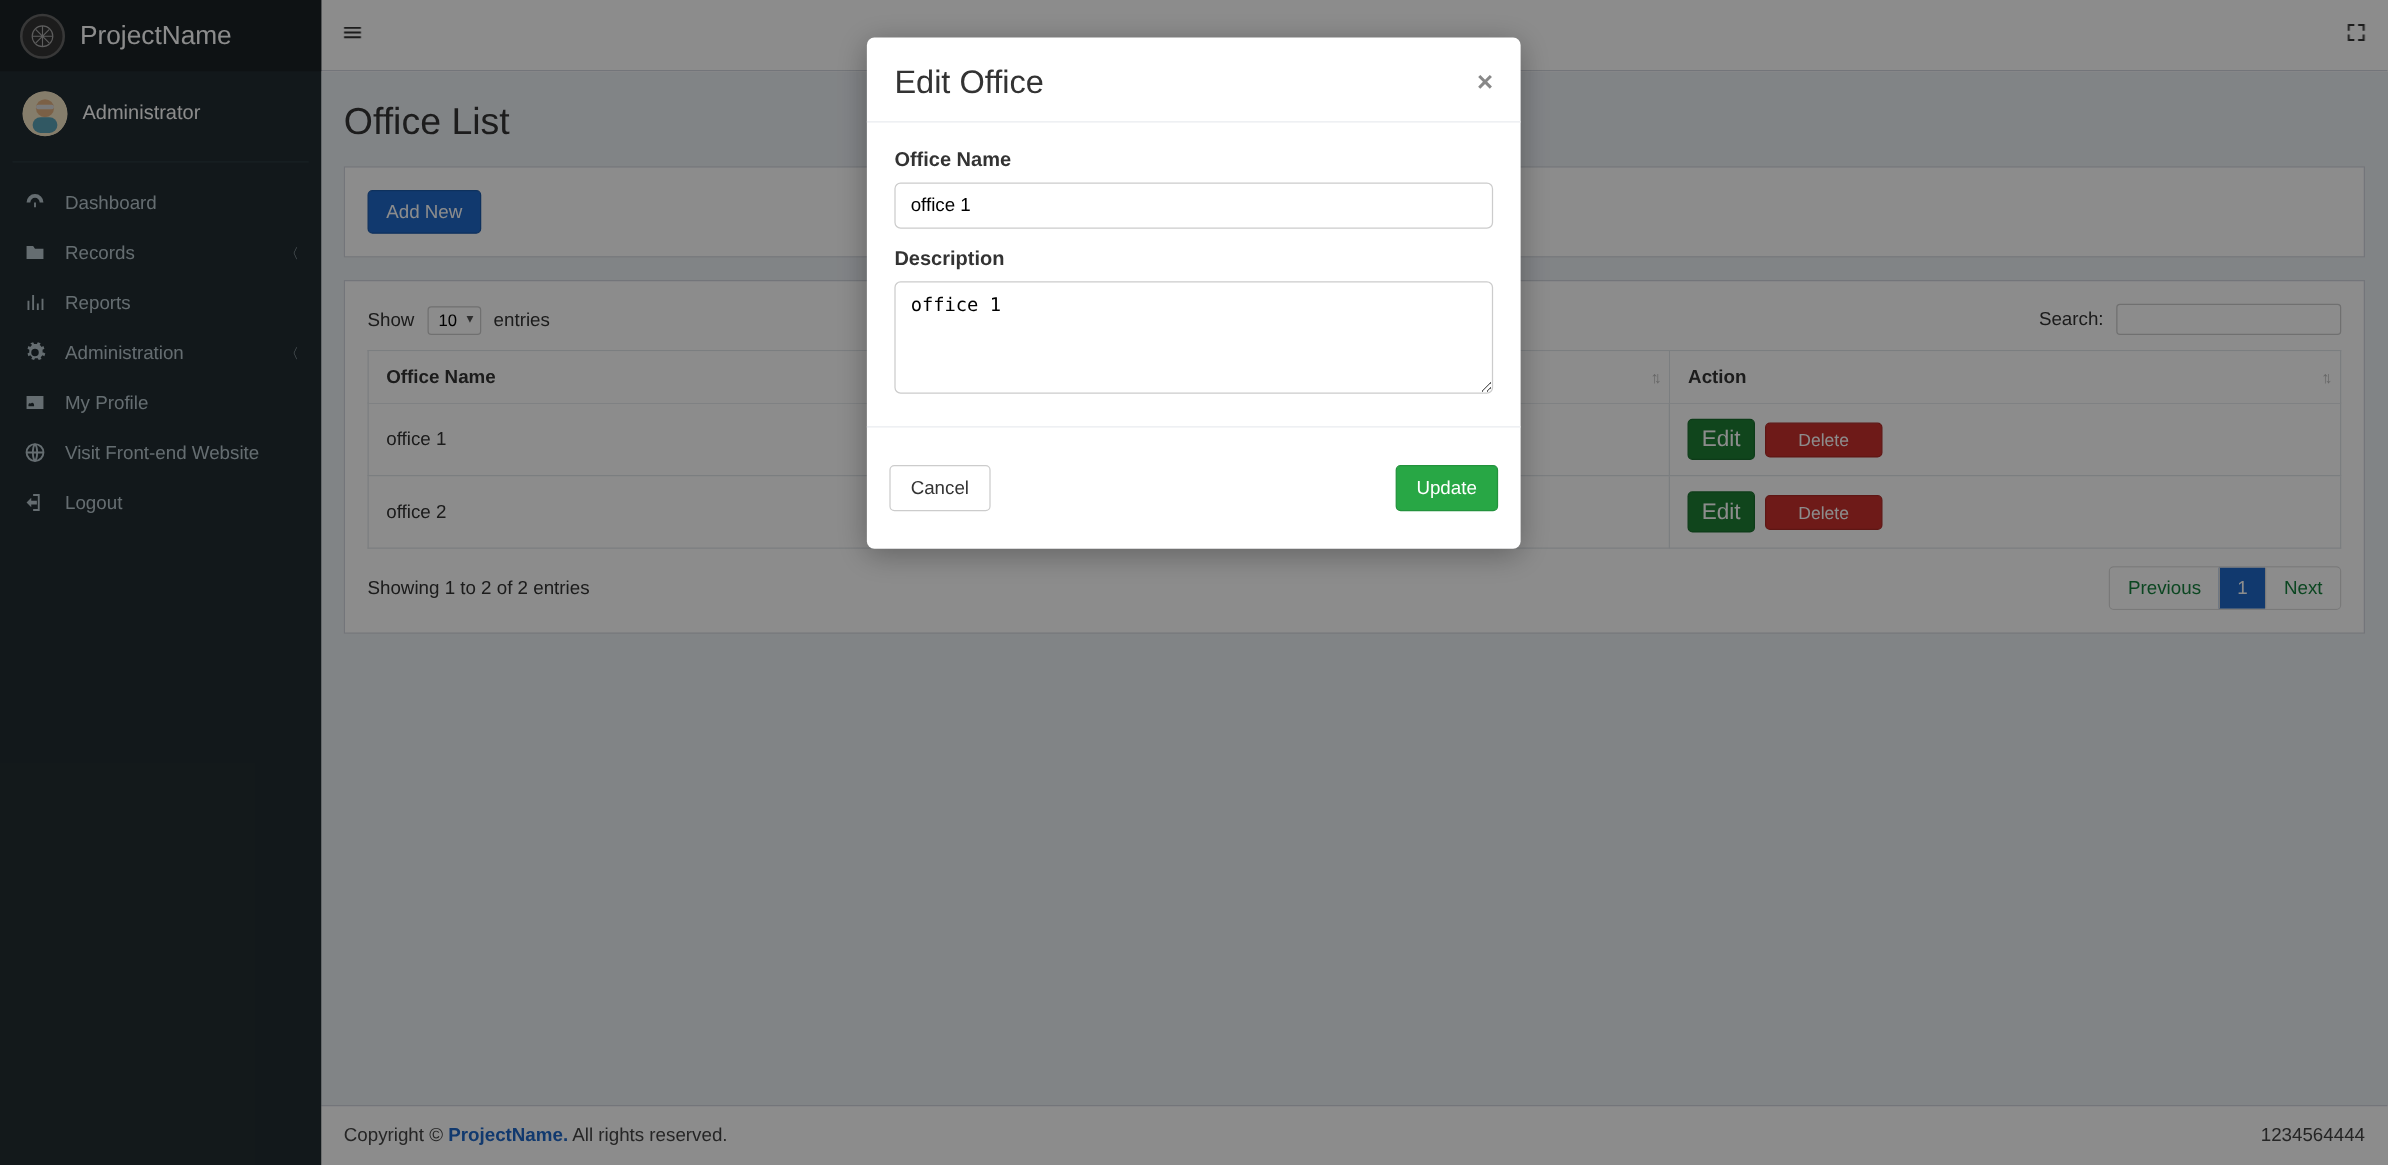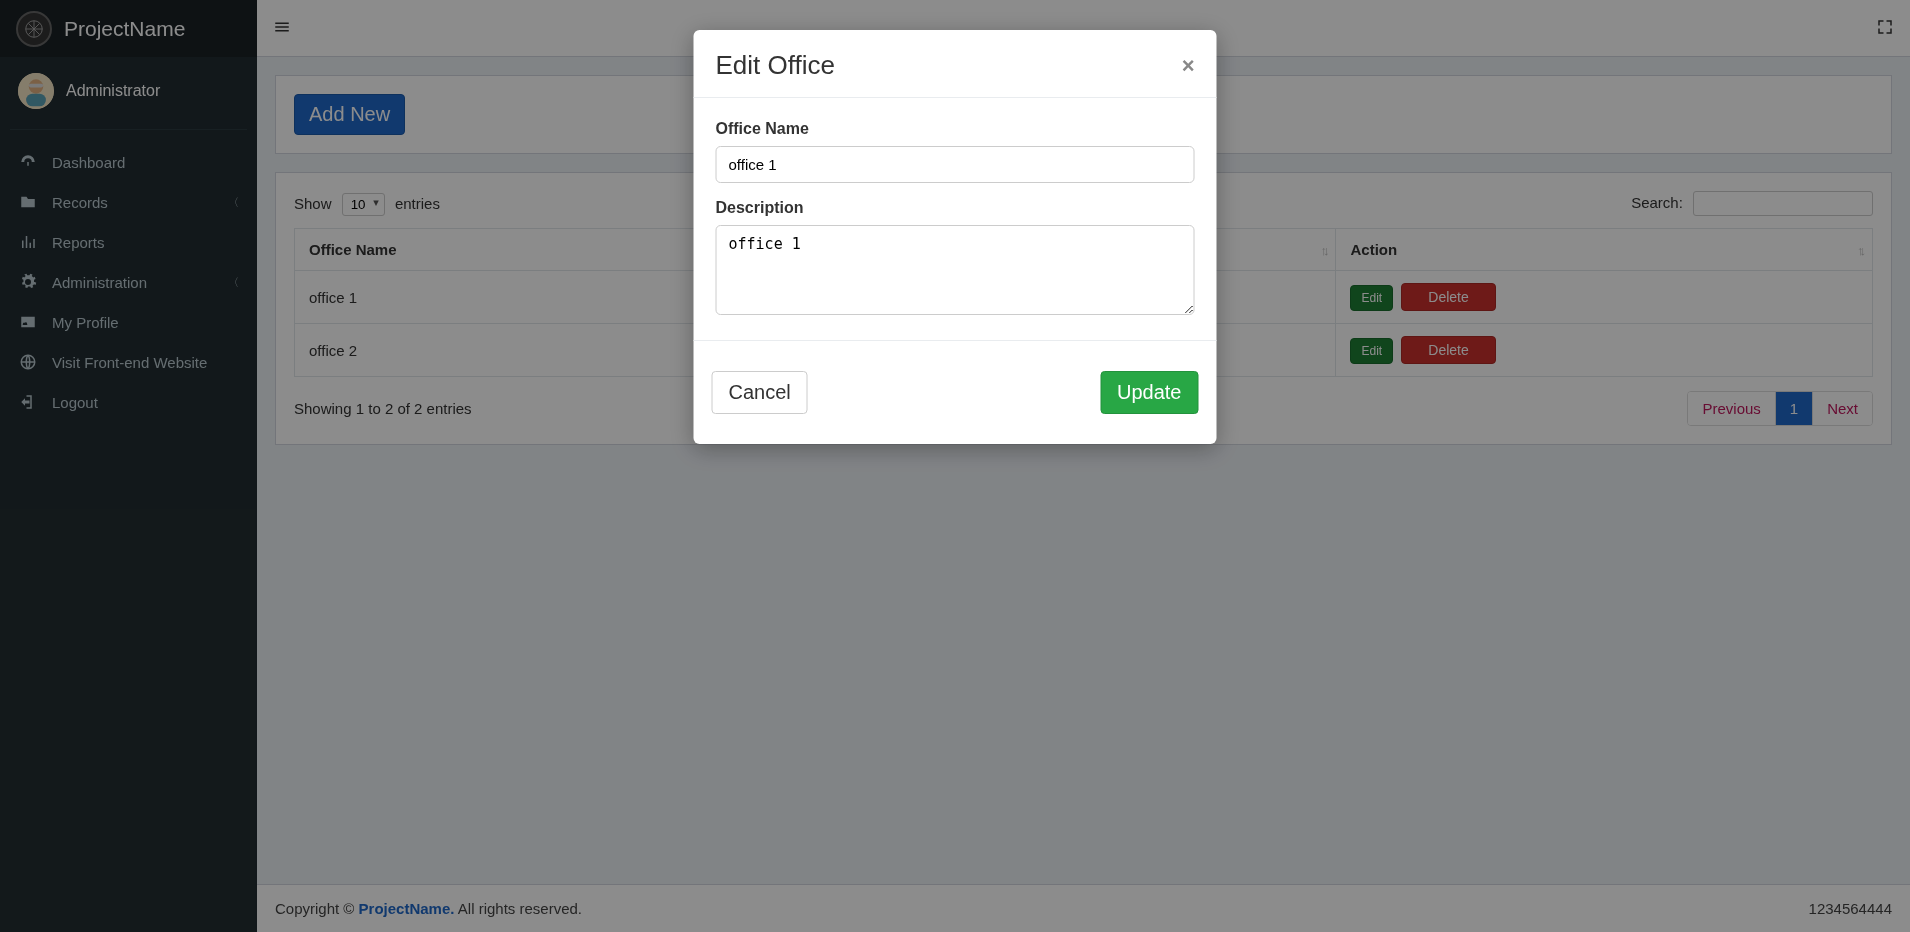--- a/index.html
+++ b/index.html
@@ -25,24 +25,24 @@
 .topbar { position: fixed; top: 0; left: 257px; right: 0; height: 57px; background:#fff; border-bottom:1px solid #d2d6de; display:flex; align-items:center; padding: 0 16px; z-index:5; }
 .topbar .right-icons { margin-left:auto; display:flex; gap:18px; }
 
 
 .content { position: absolute; top:57px; left:257px; right:0; bottom:48px; padding: 18px; overflow:auto; }
 .page-title { font-size: 30px; font-weight: 400; margin: 6px 0 18px; color:#333; }
 
 .card { background:#fff; border:1px solid #d2d6de; margin-bottom:18px; }
 .card-pad { padding: 18px; }
 
-.btn { display:inline-block; padding: 8px 14px; border-radius: 4px; border:1px solid transparent; font-size:20px; cursor:pointer; background:#f4f4f4; color:#333; }
+.btn { display:inline-block; padding: 8px 14px; border-radius: 4px; border:1px solid transparent; font-size:15px; cursor:pointer; background:#f4f4f4; color:#333; }
 .btn-primary { background:#2069c9; border-color:#1b59aa; color:#fff; }
 .btn-success { background:#28a745; border-color:#23923d; color:#fff; }
-.btn-success-sm { background:#1e7e34; border-color:#196c2c; color:#fff; padding:5px 10px; font-size:12px; }
+.btn-success-sm { background:#1e7e34; border-color:#196c2c; color:#fff; padding:5px 10px; font-size:18px; }
 .btn-danger-sm  { background:#c9302c; border-color:#ac2925; color:#fff; padding:5px 26px; font-size:14px; }
 .btn-default { background:#fff; border:1px solid #ccc; color:#333; }
 
 .table-controls { display:flex; align-items:flex-end; justify-content:space-between; margin-bottom:12px; font-size:15px; }
 .len-select { padding:3px 18px 3px 8px; border:1px solid #ccc; border-radius:3px; appearance:none; background:#fff; }
 .len-wrap { position:relative; display:inline-block; margin:0 6px; }
 .len-wrap::after { content: "▾"; position:absolute; right:6px; top:3px; font-size:11px; color:#555; pointer-events:none; }
 .search-input { border:1px solid #ccc; border-radius:3px; padding:4px 8px; width:180px; margin-left:6px; }
 
 table.data { width:100%; border-collapse: collapse; }
@@ -50,21 +50,21 @@
 table.data th { background:#fff; font-weight:700; position:relative; }
 .sort-icon { position:absolute; right:10px; top:50%; transform:translateY(-50%); color:#bbb; font-size:13px; letter-spacing:-4px; }
 table.data tbody tr td { background:#fff; }
 .action-cell .btn + .btn { margin-left:4px; }
 
 .table-footer { display:flex; justify-content:space-between; align-items:center; margin-top:14px; font-size:15px; }
 .pagination { display:flex; border:1px solid #ddd; border-radius:4px; overflow:hidden; }
 .pagination .pbtn { padding:8px 14px; border-left:1px solid #ddd; background:#fff; color:#6b6b6b; cursor:pointer; font-size:15px; }
 .pagination .pbtn:first-child { border-left:none; }
 .pagination .pbtn.active { background:#2069c9; color:#fff; }
-.pagination .pbtn.disabled { color:#be185d; cursor:default; }
+.pagination .pbtn.disabled { color:#15803d; cursor:default; }
 
 
 .footer { position:fixed; left:257px; right:0; bottom:0; height:48px; background:#fff; border-top:1px solid #d2d6de; display:flex; align-items:center; padding:12px 18px; font-size:15px; color:#444; z-index:5;}
 .footer .right { margin-left:auto; color:#444; }
 .footer a { color:#2069c9; text-decoration:none; font-weight:700; }
 
 
 .backdrop { position:fixed; inset:0; background:rgba(0,0,0,0.45); z-index:100; }
 .modal { position:fixed; top:30px; left:50%; transform:translateX(-50%); width:523px; background:#fff; border-radius:6px; z-index:110; box-shadow:0 5px 25px rgba(0,0,0,.3); }
 .modal-header { padding: 20px 22px 16px; border-bottom:1px solid #e9ecef; display:flex; align-items:center; }
@@ -176,20 +176,21 @@
         <path d="M3 6h18v2H3zm0 5h18v2H3zm0 5h18v2H3z"></path>
       </svg></span>
   <div class="right-icons">
     <span><svg class="i" viewBox="0 0 24 24">
           <path d="M3 3h7v2H5v5H3zM14 3h7v7h-2V5h-5zM3 14h2v5h5v2H3zM19 14h2v7h-7v-2h5z"></path>
         </svg></span>
   </div>
 </header>
 
 <main class="content">
+  <h1 class="page-title">Office List</h1>
 
   <div class="card card-pad">
     <button class="btn btn-primary">Add New</button>
   </div>
 
   <div class="card card-pad">
     <div class="table-controls">
       <div>
         <span>Show</span>
         <span class="len-wrap">

